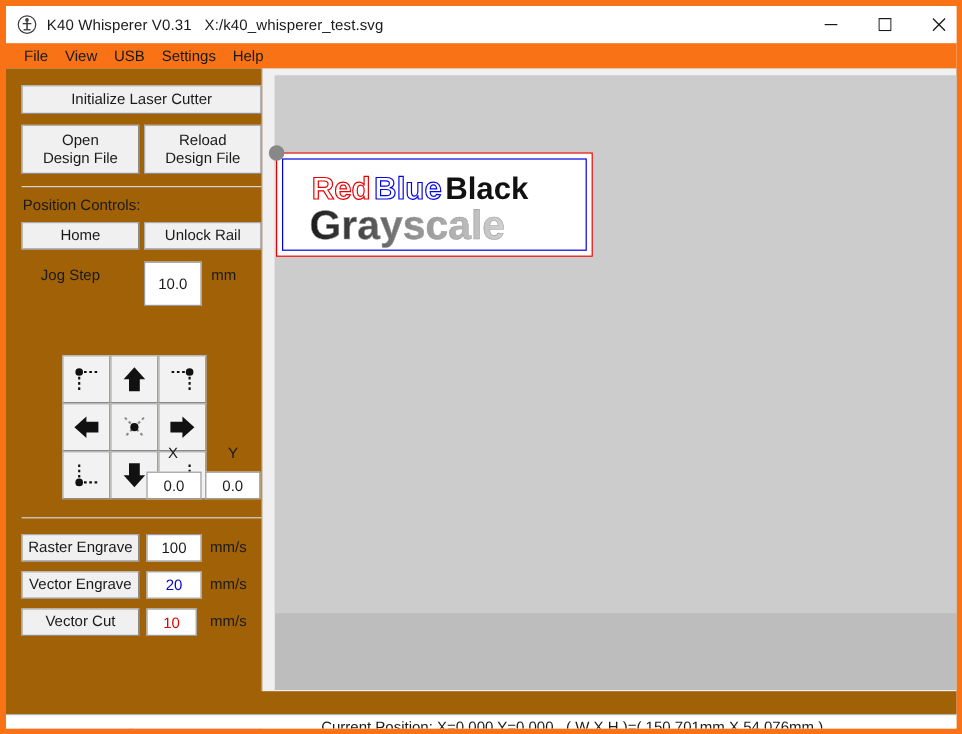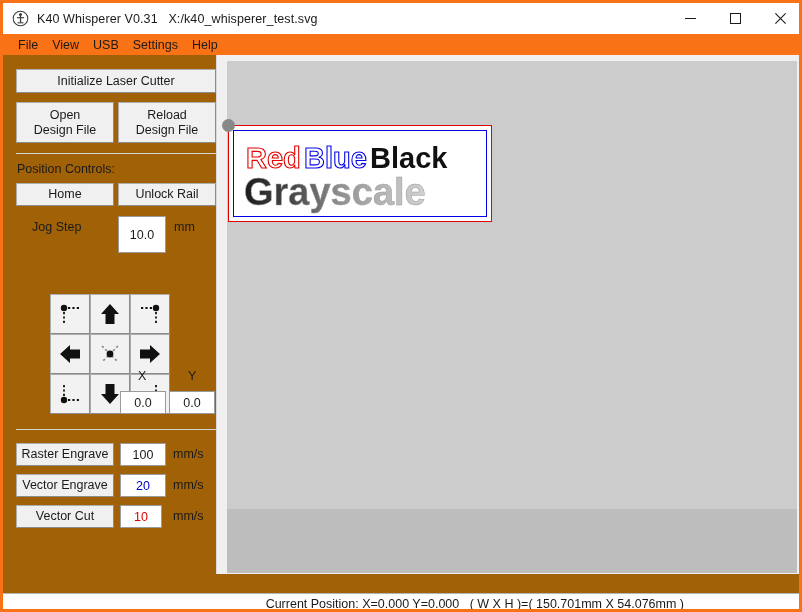--- a/index.html
+++ b/index.html
@@ -9,21 +9,21 @@
   }
   body {
     font-family: "Liberation Sans", sans-serif;
     -webkit-font-smoothing: antialiased;
   }
   #app {
     position: relative;
     width: 802px;
     height: 612px;
     background: #f0f0f0;
-    border: 3px solid #f97316;
+    border: 5px solid #f97316;
     box-sizing: border-box;
     overflow: hidden;
   }
 
   
   .titlebar {
     position: absolute;
     left: 0; top: 0;
     width: 800px; height: 31px;
     background: #ffffff;
@@ -189,21 +189,21 @@
   }
   .bed-light {
     position: absolute;
     left: 10px; top: 6px;
     width: 570px; height: 448px;
     background: #cccccc;
   }
   .design {
     position: absolute;
     left: 11px; top: 70px;
-    width: 264px; height: 97px;
+    width: 264px; height: 87px;
   }
   .design-border {
     position: absolute;
     left: 0; top: 0;
     width: 100%; height: 100%;
     background: #ffffff;
     border: 1px solid #e50000;
     box-sizing: border-box;
   }
   .design-inner {

